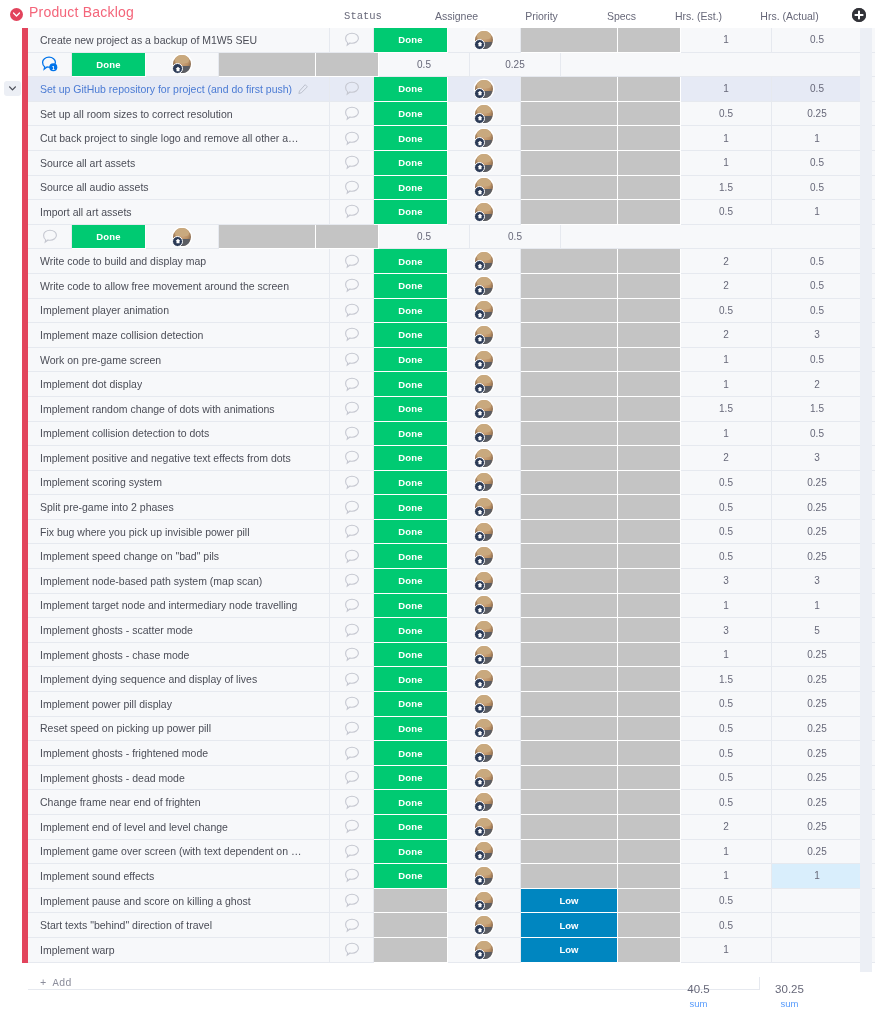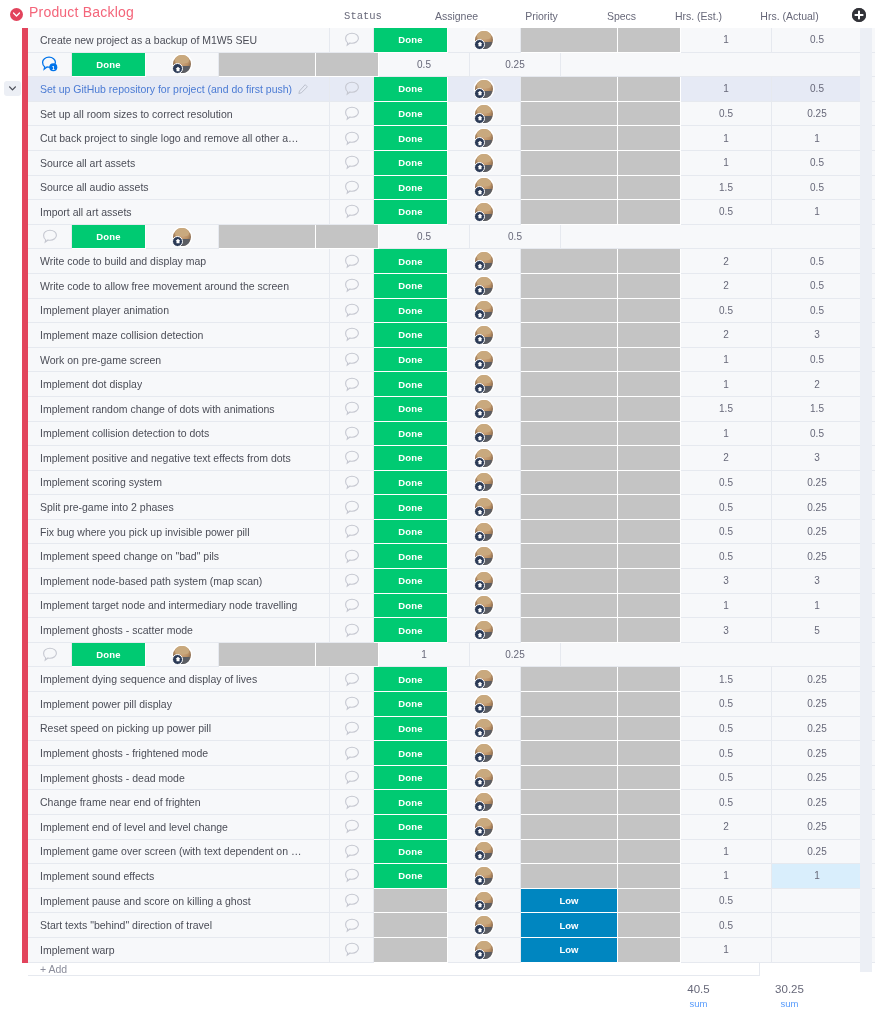--- a/index.html
+++ b/index.html
@@ -140,21 +140,21 @@
   }
   .avatar .badge{
     position:absolute;left:-1px;bottom:-1px;
     width:9px;height:9px;border-radius:50%;
     background:#2b3a56;border:1px solid #fff;
     display:flex;align-items:center;justify-content:center;
   }
 
   
   .addrow{
-    position:relative;height:27px;width:775px;display:flex;align-items:flex-start;
+    position:relative;height:27px;width:775px;display:flex;align-items:flex-end;font-family:Liberation Mono, monospace;
   }
   .addrow .gutter{width:22px;flex:0 0 22px;background:#fff;}
   .addrow .colorbar{width:6px;flex:0 0 6px;background:#f0a0ad;}
   .addrow .body{
     flex:1 1 auto;background:#ffffff;
     border-right:1px solid #e6e9ef;border-bottom:1px solid #e6e9ef;
     display:flex;align-items:center;padding-left:12px;
     margin-right:15px;
   }
   .addrow .body .t{font-size:10.5px;color:#8b8d9b;}
@@ -1130,20 +1130,23 @@
           <span class="v">3</span>
         </div>
         <div class="cell c-act">
           <span class="v">5</span>
         </div>
         <div class="cell c-tail"></div>
       </div>
       <div class="row">
         <div class="gutter"></div>
         <div class="colorbar"></div>
+        <div class="cell c-name">
+          <span class="txt">Implement ghosts - chase mode</span>
+        </div>
         <div class="cell c-chat">
           <span style="display:flex">
             <svg width="16" height="15" viewBox="0 0 16 15">
               <path d="M8 1.2c3.6 0 6.4 2.2 6.4 5 0 2.8-2.8 5-6.4 5-.7 0-1.4-.08-2-.23L3.2 13.2l.5-2.3C2.3 10 1.6 8.6 1.6 6.2c0-2.8 2.8-5 6.4-5z" fill="none" stroke="#c5c7d0" stroke-width="1.1"></path>
             </svg>
           </span>
         </div>
         <div class="cell c-status done">
           <span class="lbl">Done</span>
         </div>

